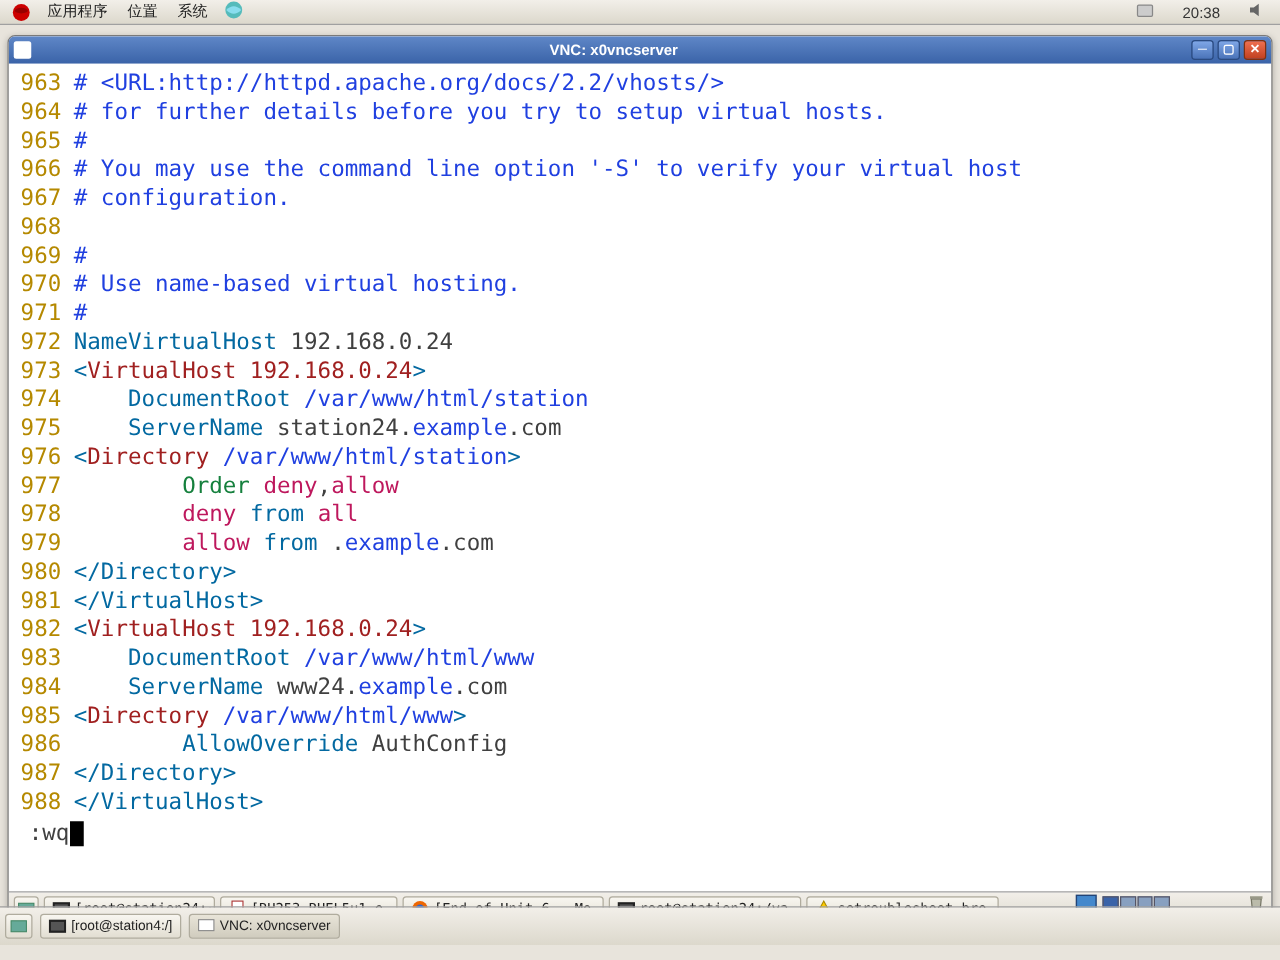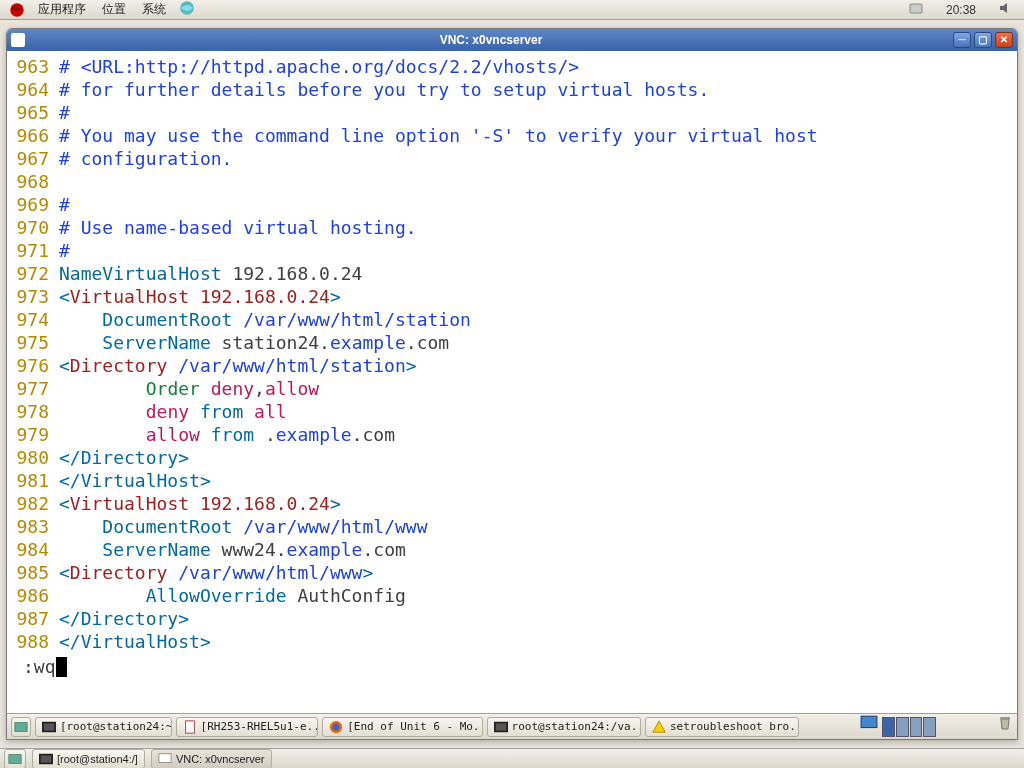--- a/index.html
+++ b/index.html
@@ -136,22 +136,22 @@
     width: 60px; height: 20px;
     display: flex; gap: 1px;
     margin-left: auto;
   }
   .ws-cell { flex:1; background:#88a0c0; border:1px solid #556; }
   .ws-cell.active { background:#3a63a8; }
 
   
   .bottom-panel {
     position: absolute;
-    left: 0; right: 0; bottom: 0;
-    height: 20px;
+    left: 0; right: 0; bottom: 12px;
+    height: 31px;
     background: linear-gradient(#f2efe9, #dcd8cc);
     border-top: 1px solid #a0a0a0;
     display: flex; align-items: center; gap: 6px;
     padding: 0 4px;
     font-size: 11px;
   }
   .bottom-panel .task-btn { max-width: 200px; }
   .show-desktop {
     width: 22px; height: 20px;
     background: linear-gradient(#f8f6f0, #e2ded2);

